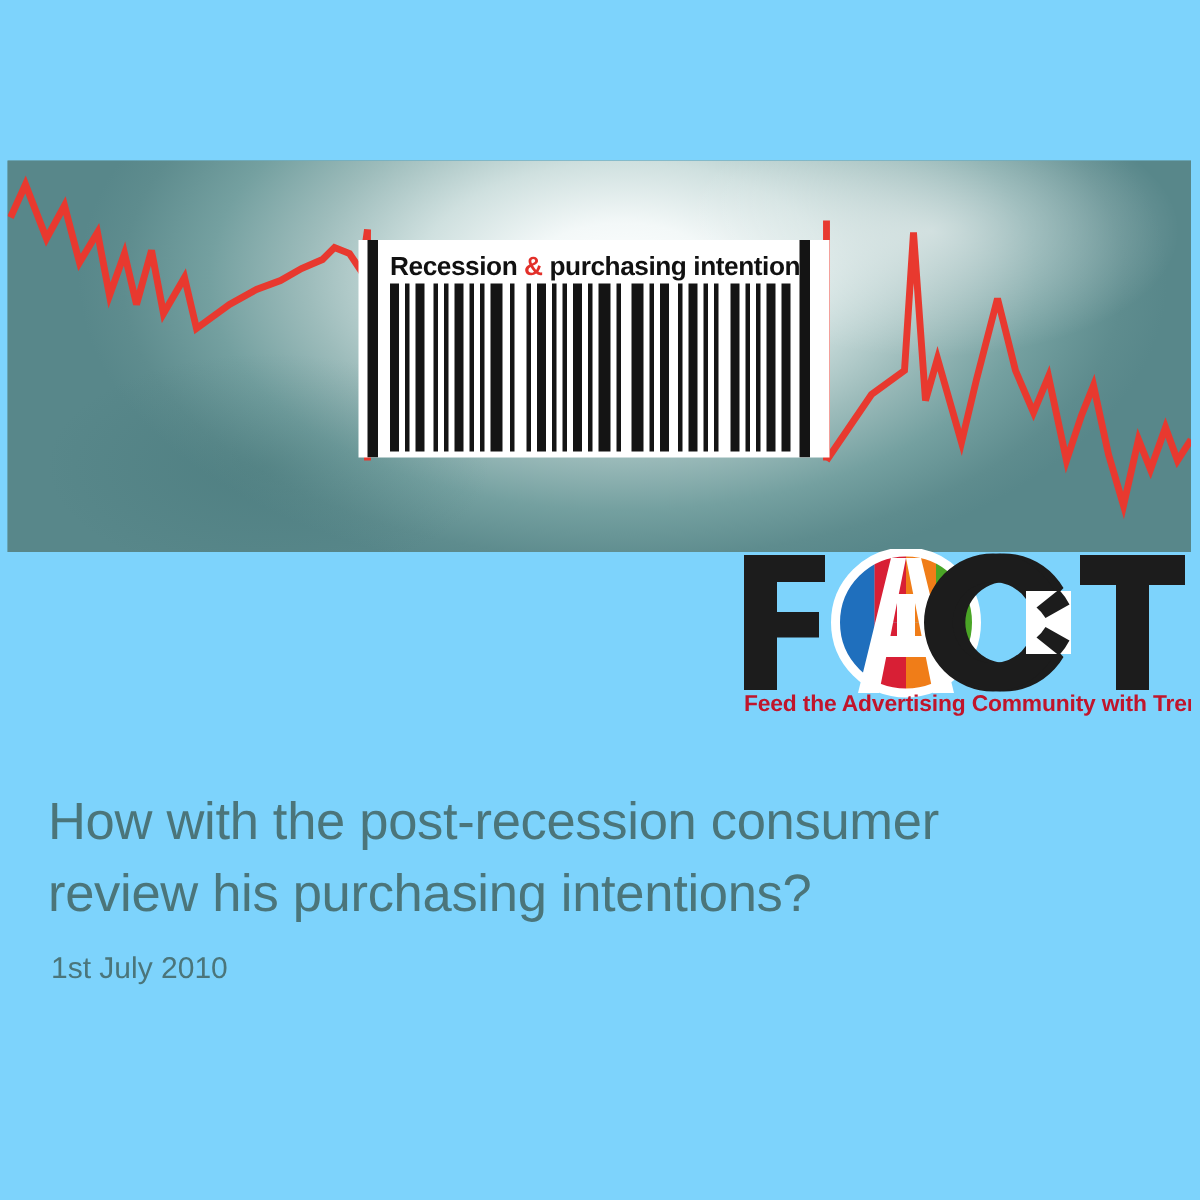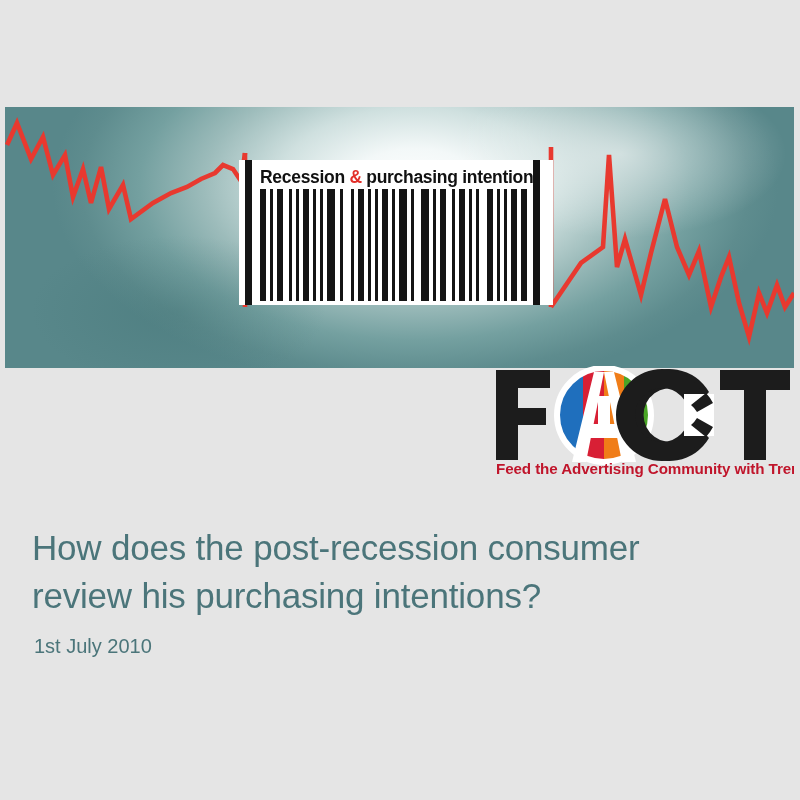--- a/index.html
+++ b/index.html
@@ -14,21 +14,21 @@
     overflow: hidden;
     font-family: "Liberation Sans", sans-serif;
   }
 
   
   #slide {
     position: absolute;
     left: 0; top: 0;
     width: 800px;
     height: 800px;
-    background: #e5e5e5;
+    background: #7dd3fc;
   }
 
   
   #hero-banner {
     position: absolute;
     left: 5px;
     top: 107px;
     width: 789px;
     height: 261px;
     overflow: hidden;
@@ -237,18 +237,18 @@
 
       <g>
         <path d="M226,4 H296 V24 H272 V94 H250 V24 H226 Z" fill="#1c1c1c"></path>
       </g>
 
       <text x="2" y="108" font-family="Liberation Sans, sans-serif" font-size="15.2" font-weight="bold" fill="#c0152b" letter-spacing="-0.1">Feed the Advertising Community with Trends</text>
     </svg>
   </div>
 
   <div id="title-block">
-    <h1 id="slide-title">How does the post-recession consumer
+    <h1 id="slide-title">How with the post-recession consumer
 review his purchasing intentions?</h1>
     <div id="slide-date">1st July 2010</div>
   </div>
 
 </div>
 
 </body></html>

